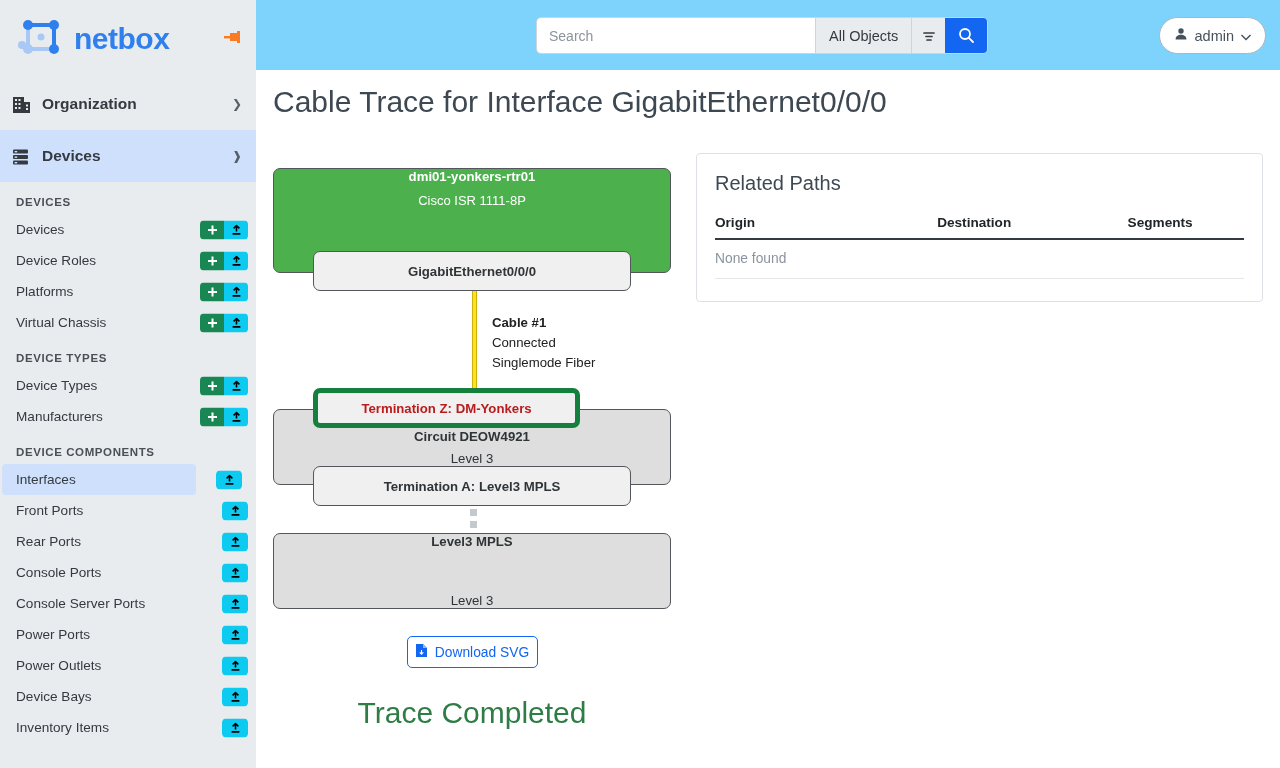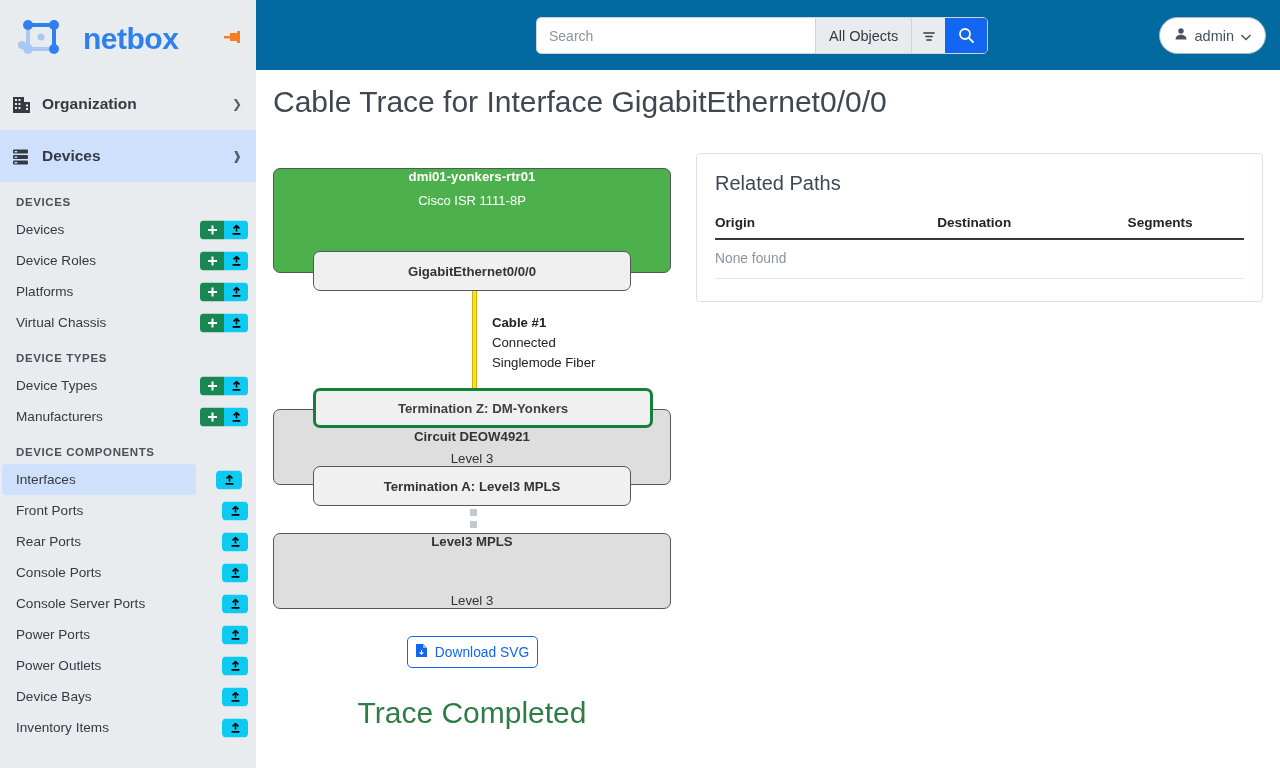--- a/index.html
+++ b/index.html
@@ -17,21 +17,21 @@
     position: absolute; left: 0; top: 0;
     width: 256px; height: 768px;
     background: #e9ecef;
     overflow: hidden;
   }
   .brand-row {
     height: 78px;
     display: flex; align-items: center;
     padding: 0 14px 0 18px;
   }
-  .brand-logo { display: flex; align-items: center; gap: 19px; }
+  .brand-logo { display: flex; align-items: center; gap: 10px; }
   .brand-word {
     font-size: 30px; font-weight: bold; color: #2f80ed;
     letter-spacing: -0.5px; line-height: 1;
   }
   .pin-icon { margin-left: auto; }
 
   .nav-group {
     display: flex; align-items: center;
     height: 52px; padding: 0 14px 0 12px;
     cursor: pointer;
@@ -71,21 +71,21 @@
     cursor: pointer;
   }
   .btn-add { background: #188754; }
   .btn-imp { background: #0dcaf0; }
   .btn-imp.single { border-radius: 4px; width: 26px; }
 
   
   #topbar {
     position: absolute; left: 256px; top: 0;
     width: 1024px; height: 70px;
-    background: #0369a1;
+    background: #7dd3fc;
   }
   .search-wrap {
     position: absolute; left: 280px; top: 17px;
     display: flex; height: 37px;
     border-radius: 5px; overflow: hidden;
     border: 1px solid #ced4da;
   }
   .search-input {
     width: 278px; height: 100%;
     border: none; outline: none;
@@ -160,24 +160,24 @@
   .circuit-wrap { position: relative; }
   .circuit-box {
     width: 398px; height: 76px;
     background: #dedede; border: 1px solid #53565a; border-radius: 7px;
     display: flex; flex-direction: column; align-items: center; justify-content: center;
   }
   .circuit-box .c1 { font-size: 13.2px; font-weight: bold; color: #2f3437; margin-bottom: 7px; }
   .circuit-box .c2 { font-size: 13.2px; color: #2f3437; }
   .term-over-top {
     position: absolute; left: 40px; top: -21px;
-    width: 340px; height: 40px;
-    background: #f0f0f0; border: 3px solid #15803d; border-radius: 7px;
+    width: 267px; height: 40px;
+    background: #f0f0f0; border: 5px solid #15803d; border-radius: 7px;
     display: flex; align-items: center; justify-content: center;
-    font-size: 13.2px; font-weight: bold; color: #404040;
+    font-size: 13.2px; font-weight: bold; color: #b91c1c;
     z-index: 3;
   }
   .term-over-bot {
     position: absolute; left: 40px; bottom: -21px;
     width: 318px; height: 40px;
     background: #f0f0f0; border: 1px solid #53565a; border-radius: 7px;
     display: flex; align-items: center; justify-content: center;
     font-size: 13.2px; font-weight: bold; color: #2f3437;
     z-index: 3;
   }

